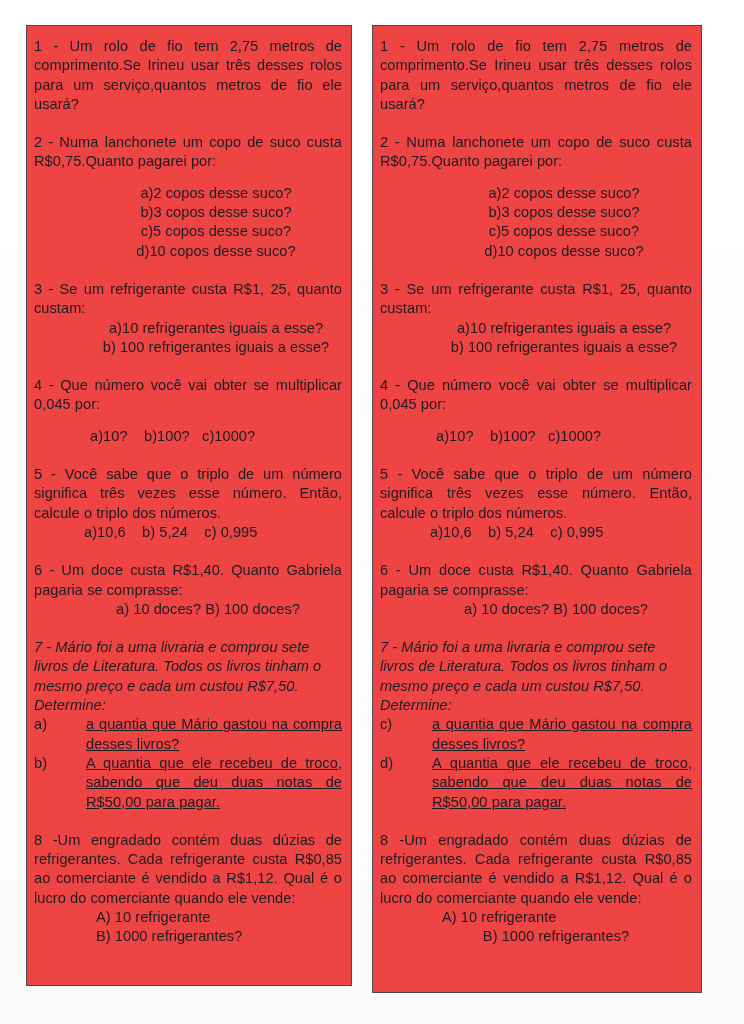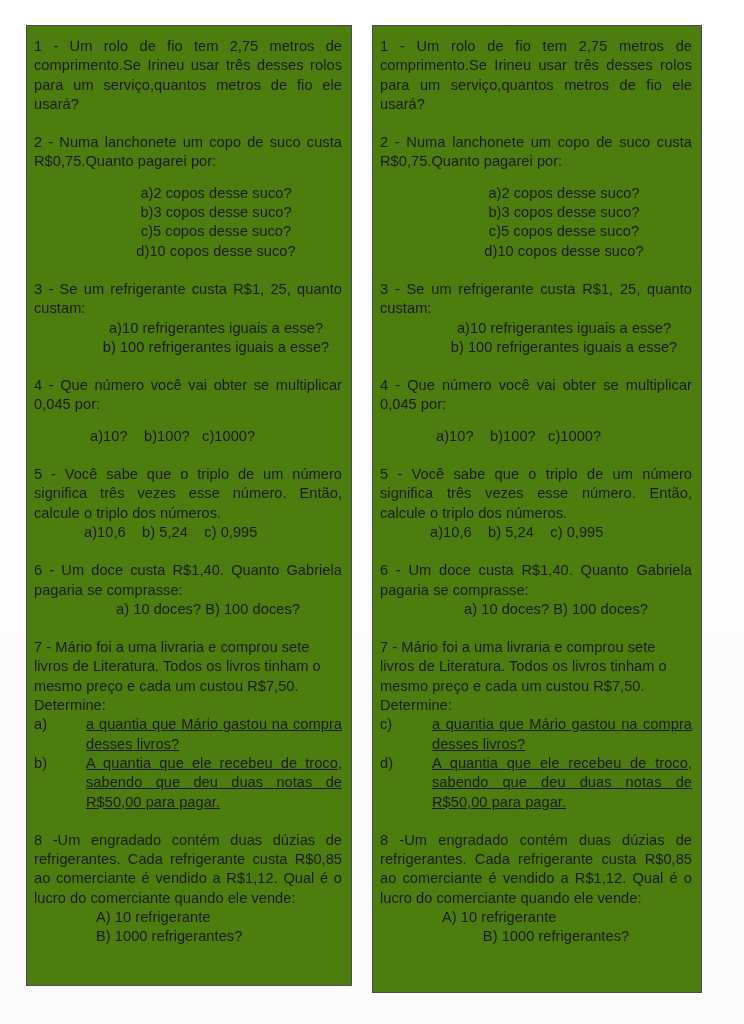--- a/index.html
+++ b/index.html
@@ -32,21 +32,21 @@
     left: 0; top: 0;
     width: 744px;
     height: 1024px;
     display: flex;
     flex-direction: row;
     align-items: flex-start;
   }
   .col {
     position: relative;
     border: 1.4px solid #4a4a55;
-    background: #4d7c0f;
+    background: #ef4444;
     padding: 11px 9px 0 7px;
   }
   .col-left {
     margin-left: 26px;
     margin-top: 25px;
     width: 326px;
     height: 961px;
   }
   .col-right {
     margin-left: 20px;
@@ -58,21 +58,21 @@
     font-size: 14.6px;
     line-height: 19.3px;
     color: #1c1c22;
     letter-spacing: 0.05px;
   }
   .q p { margin: 0; }
   .body-just {
     text-align: justify;
     text-justify: inter-word;
   }
-  .body-left { text-align: left; }
+  .body-left { text-align: left; font-style: italic; }
   
   .gap-lg { height: 19px; }
   .gap-md { height: 12px; }
   
   .sub {
     padding-left: 56px;
     text-align: center;
   }
   .sub-narrow { padding-left: 40px; text-align: center; }
   .sub-wide { padding-left: 62px; }

